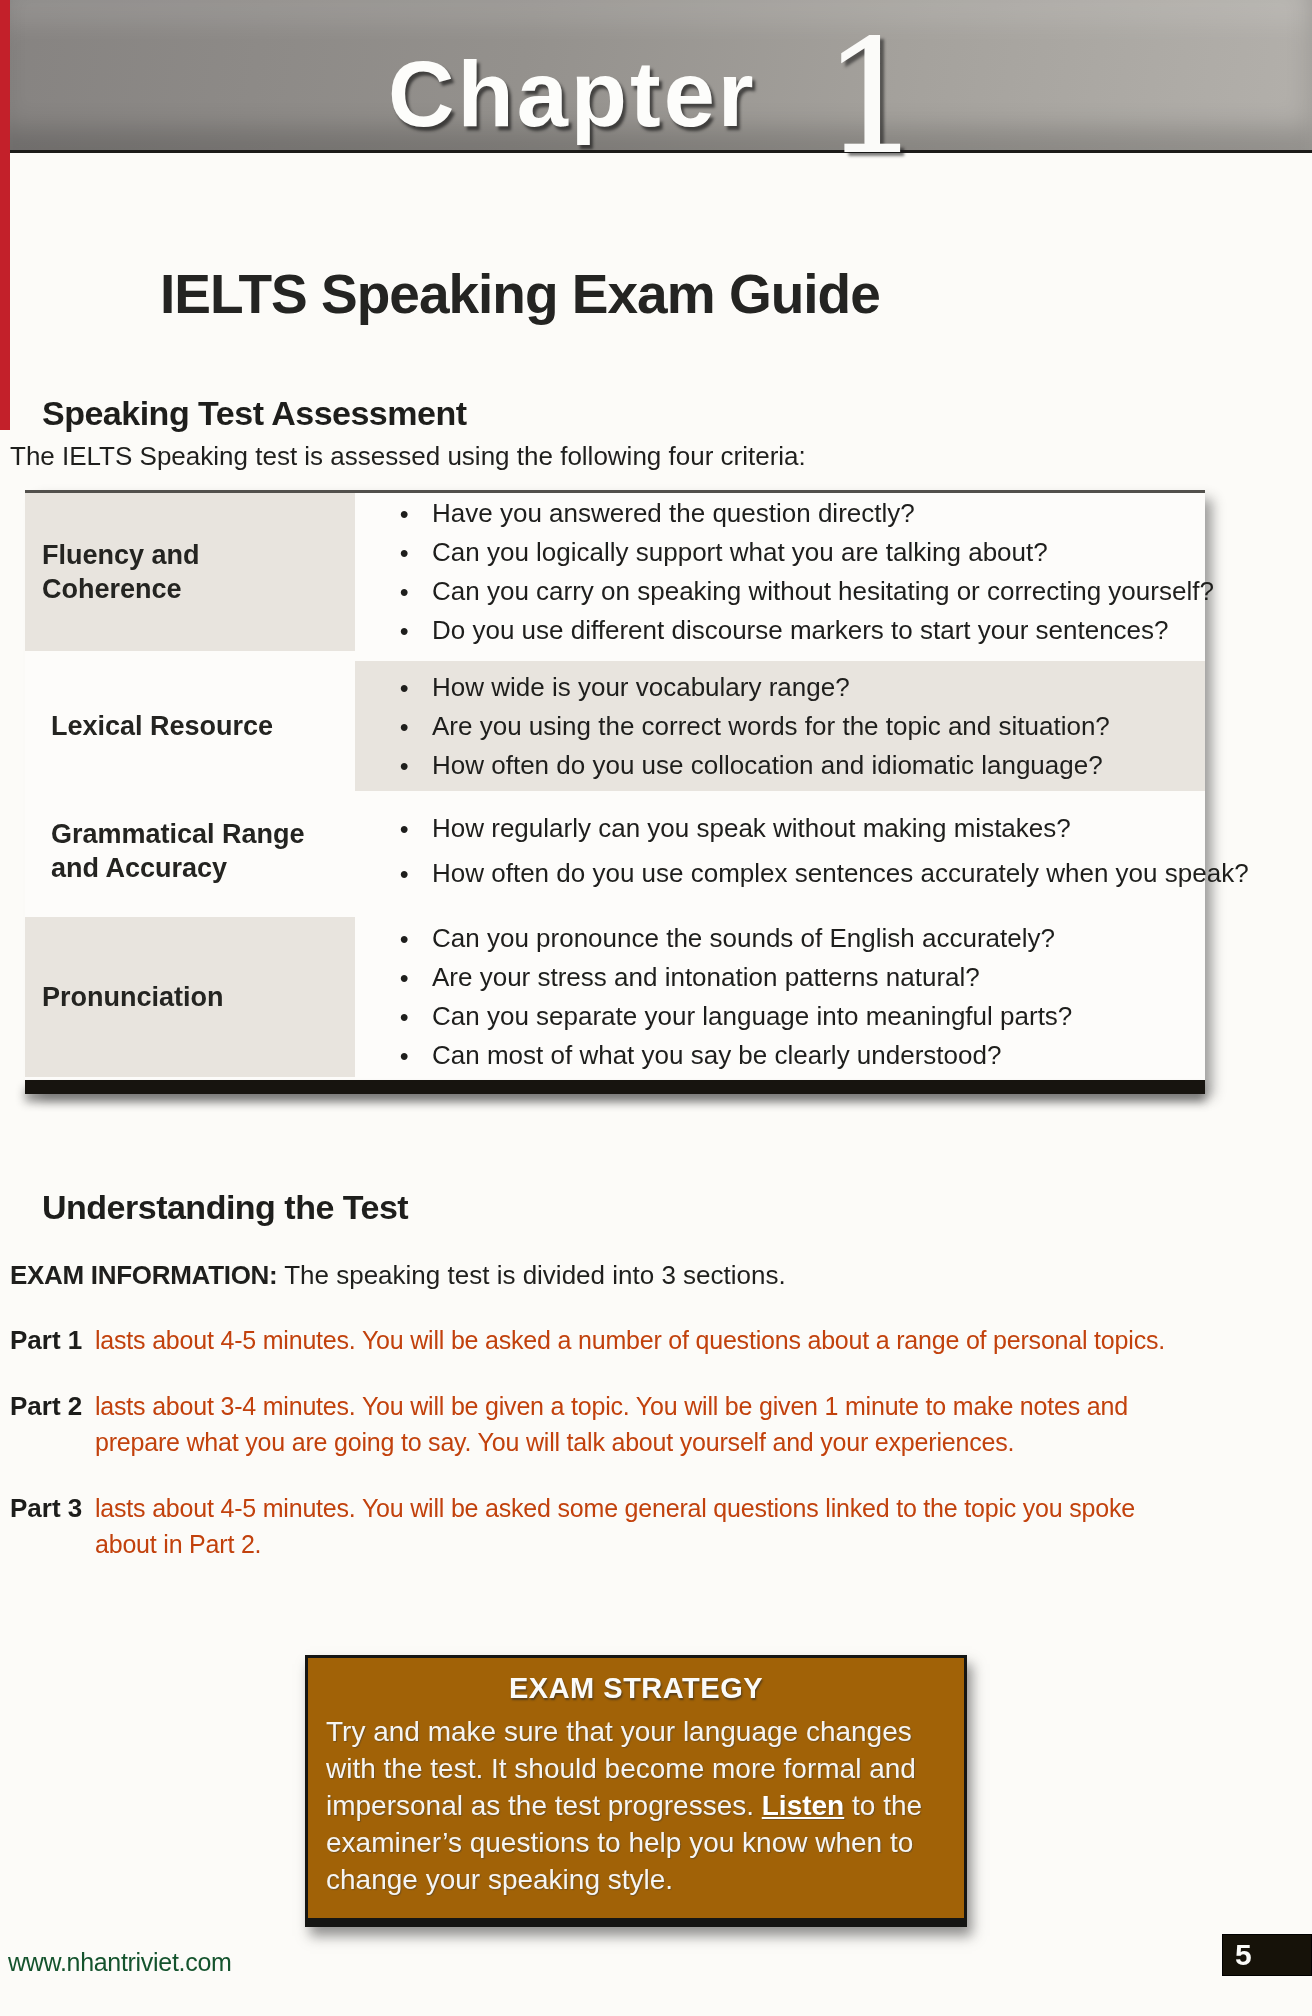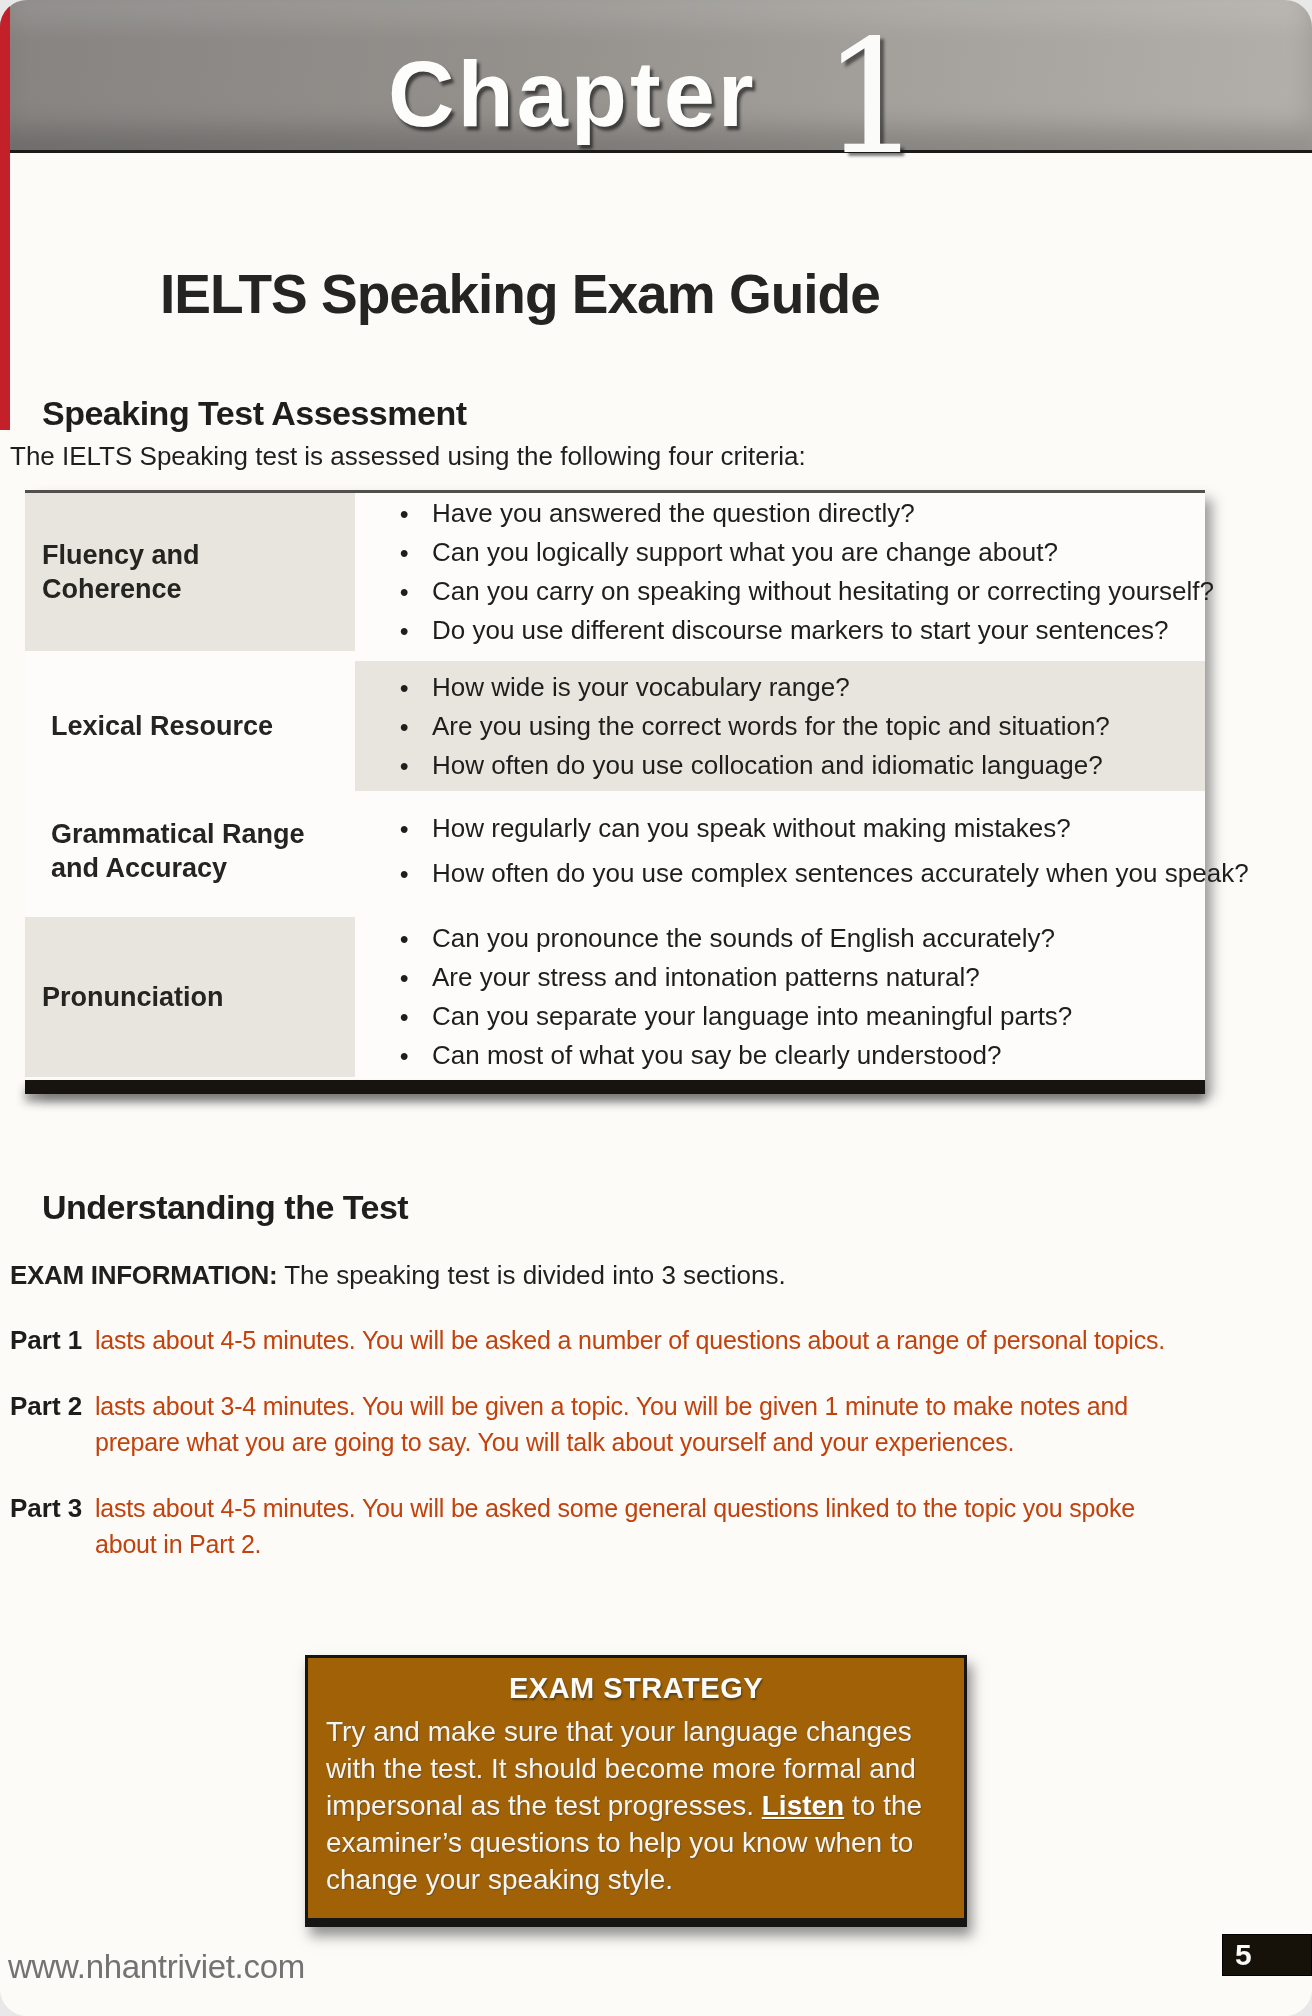--- a/index.html
+++ b/index.html
@@ -1,19 +1,19 @@
 <!DOCTYPE html>
 <html><head>
 <meta charset="utf-8">
 <style>
   html,body{margin:0;padding:0;background:#e8e8e8;}
   .page{
     position:relative;width:1312px;height:2016px;margin:0 auto;
     background:#fcfbf8;overflow:hidden;
-    font-family:"Liberation Sans",sans-serif;color:#222220;border-radius:27px;
+    font-family:"Liberation Sans",sans-serif;color:#222220;
   }
   
   .red-stripe{position:absolute;left:0;top:0;width:10px;height:430px;background:#c3202a;z-index:5;}
   
   .banner{
     position:absolute;left:0;top:0;width:1312px;height:150px;
     background:linear-gradient(100deg,#868381 0%,#94918d 40%,#a5a29d 70%,#b3b0ab 100%);
     border-bottom:3px solid #1c1b19;
     box-shadow:inset 0 -22px 26px rgba(0,0,0,.18), inset 0 26px 22px rgba(255,255,255,.10);
     z-index:1;
@@ -91,21 +91,21 @@
   .strategy-title{
     text-align:center;font-size:29px;font-weight:bold;color:#fbfbf9;
     text-shadow:1px 2px 2px rgba(40,40,40,.6);margin-bottom:8px;letter-spacing:0.5px;
   }
   .strategy-text{
     margin:0;font-size:28px;line-height:37px;color:#f6f5f2;
     text-shadow:1px 1px 1px rgba(60,60,60,.45);
   }
   .listen-link{font-weight:bold;text-decoration:underline;color:#ffffff;cursor:pointer;}
   
-  .website{position:absolute;left:8px;top:1948px;font-size:33px;color:#737373;letter-spacing:-0.3px;}
+  .website{position:absolute;left:8px;top:1948px;font-size:25px;color:#14532d;letter-spacing:-0.3px;}
   .page-badge{
     position:absolute;left:1222px;top:1934px;width:90px;height:42px;
     background:#161209;display:flex;align-items:center;
     border:1px solid #000;box-sizing:border-box;
   }
   .page-badge span{color:#fbfbf8;font-size:30px;font-weight:bold;padding-left:12px;line-height:1;}
 </style>
 </head>
 <body>
 
@@ -129,21 +129,21 @@
       <div class="label-cell shade">
         <span>Fluency and Coherence</span>
       </div>
       <ul class="q-list">
         <li>
             <span class="dot">•</span>
             <span>Have you answered the question directly?</span>
           </li>
         <li>
             <span class="dot">•</span>
-            <span>Can you logically support what you are change about?</span>
+            <span>Can you logically support what you are talking about?</span>
           </li>
         <li>
             <span class="dot">•</span>
             <span>Can you carry on speaking without hesitating or correcting yourself?</span>
           </li>
         <li>
             <span class="dot">•</span>
             <span>Do you use different discourse markers to start your sentences?</span>
           </li>
       </ul>

